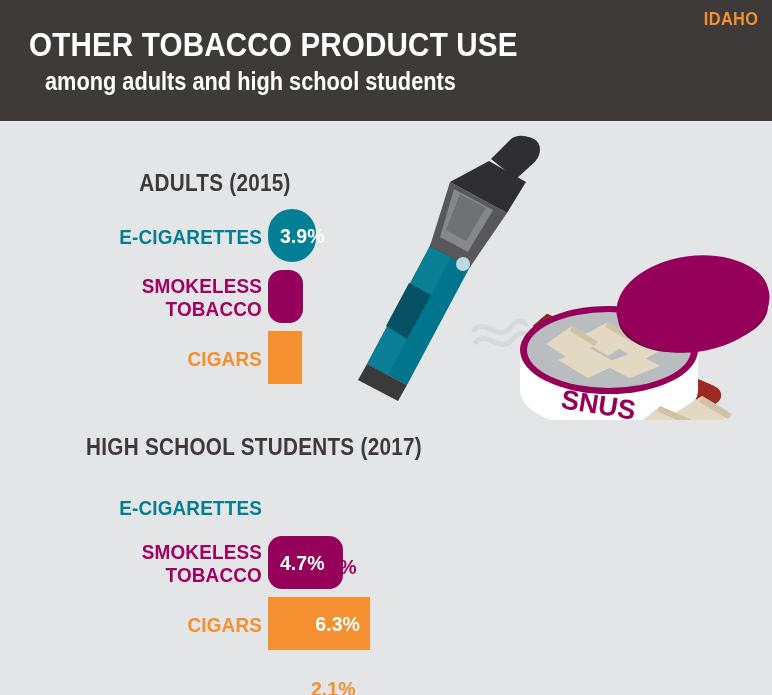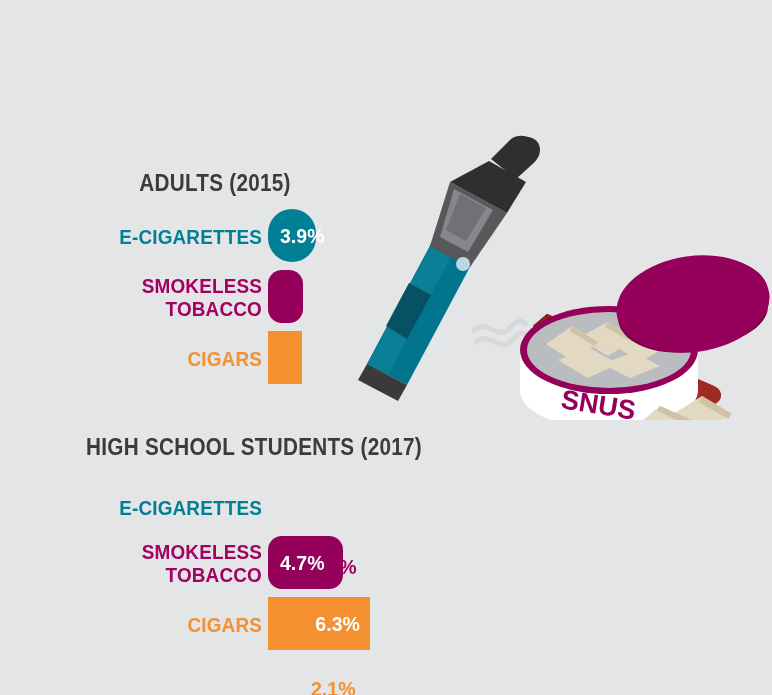--- a/index.html
+++ b/index.html
@@ -159,20 +159,25 @@
     width: 422px;
     height: 292px;
     pointer-events: none;
   }
 </style>
 </head>
 <body>
 
 <div id="page">
 
+  <div class="header">
+    <div class="header-state">IDAHO</div>
+    <div class="header-title">OTHER TOBACCO PRODUCT USE</div>
+    <div class="header-subtitle">among adults and high school students</div>
+  </div>
 
   <div class="illustration">
     <svg width="422" height="292" viewBox="0 0 422 292" xmlns="http://www.w3.org/2000/svg">
 
       <g fill="none" stroke="#d7d8da" stroke-width="5" stroke-linecap="round">
         <path d="M124 202 C136 190, 148 214, 160 200 C168 190, 172 193, 176 196"></path>
         <path d="M126 214 C138 202, 150 226, 162 212 C170 202, 174 205, 178 208"></path>
       </g>
 
       <g>

